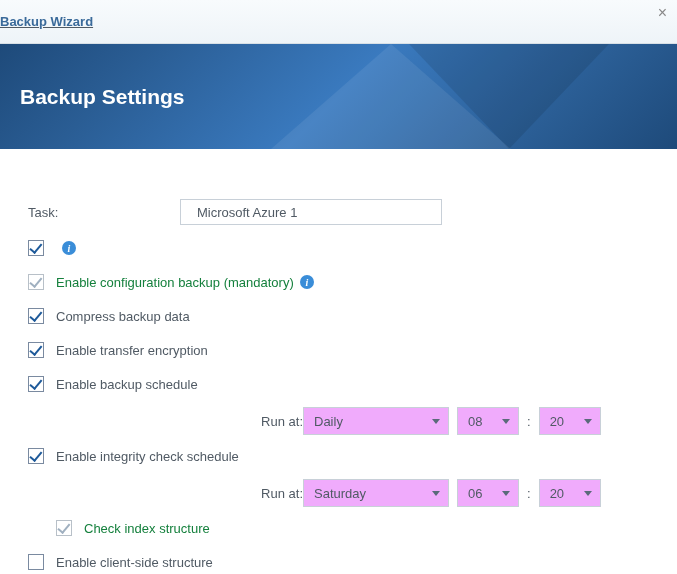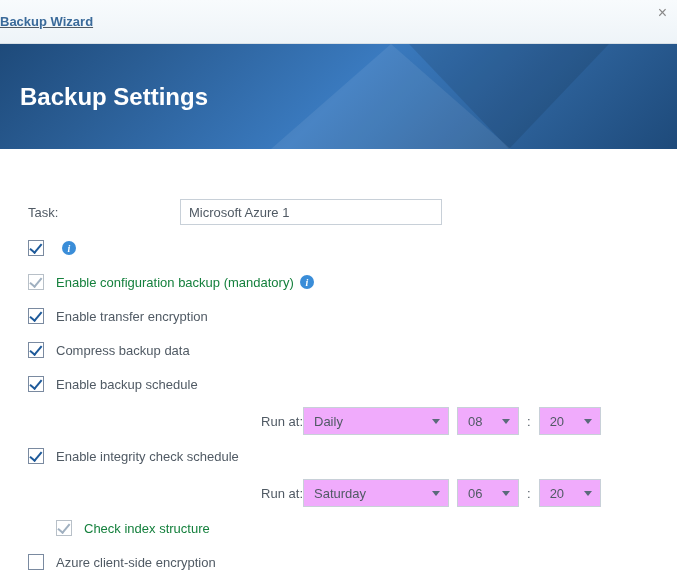--- a/index.html
+++ b/index.html
@@ -54,21 +54,21 @@
       border-width: 0 120px 105px 120px;
       border-color: transparent transparent rgba(255,255,255,0.08) transparent;
     }
     .banner::after {
       top: 0; right: 10%;
       border-width: 105px 100px 0 100px;
       border-color: rgba(0,0,0,0.1) transparent transparent transparent;
     }
     .banner-title {
       color: #fff;
-      font-size: 24px;
+      font-size: 21px;
       font-weight: bold;
       position: relative;
       z-index: 1;
     }
     .content {
       padding: 18px 28px 10px 28px;
       margin-top: 32px;
     }
     .row {
       display: flex;
@@ -77,21 +77,21 @@
       min-height: 22px;
     }
     .task-label {
       width: 152px;
       color: #505a64;
     }
     .task-input {
       width: 262px;
       height: 26px;
       border: 1px solid #c8d0d8;
-      padding: 2px 8px;
+      padding: 2px 16px;
       font-size: 13px;
       color: #505a64;
     }
     .checkbox {
       width: 16px;
       height: 16px;
       border: 1px solid #7a8aa0;
       margin-right: 12px;
       flex-shrink: 0;
       display: flex;
@@ -189,26 +189,26 @@
   </div>
 
   <div class="row">
     <span class="checkbox checked disabled"></span>
     <span class="check-label disabled">Enable configuration backup (mandatory)</span>
     <span class="info-icon">i</span>
   </div>
 
   <div class="row">
     <span class="checkbox checked"></span>
+    <span class="check-label">Compress backup data</span>
+  </div>
+
+  <div class="row">
+    <span class="checkbox checked"></span>
     <span class="check-label">Enable transfer encryption</span>
-  </div>
-
-  <div class="row">
-    <span class="checkbox checked"></span>
-    <span class="check-label">Compress backup data</span>
   </div>
 
   <div class="row">
     <span class="checkbox checked"></span>
     <span class="check-label">Enable backup schedule</span>
   </div>
 
   <div class="schedule-row indent">
     <span class="schedule-label">Run at:</span>
     <div class="select select-freq">
@@ -248,21 +248,21 @@
     </div>
   </div>
 
   <div class="row indent">
     <span class="checkbox checked disabled"></span>
     <span class="check-label disabled">Check index structure</span>
   </div>
 
   <div class="row">
     <span class="checkbox"></span>
-    <span class="check-label">Azure client-side encryption</span>
+    <span class="check-label">Enable client-side structure</span>
   </div>
 
 </div>
 
 <div class="footer-sep"></div>
 
 <div class="footer">
   
   
 </div>

